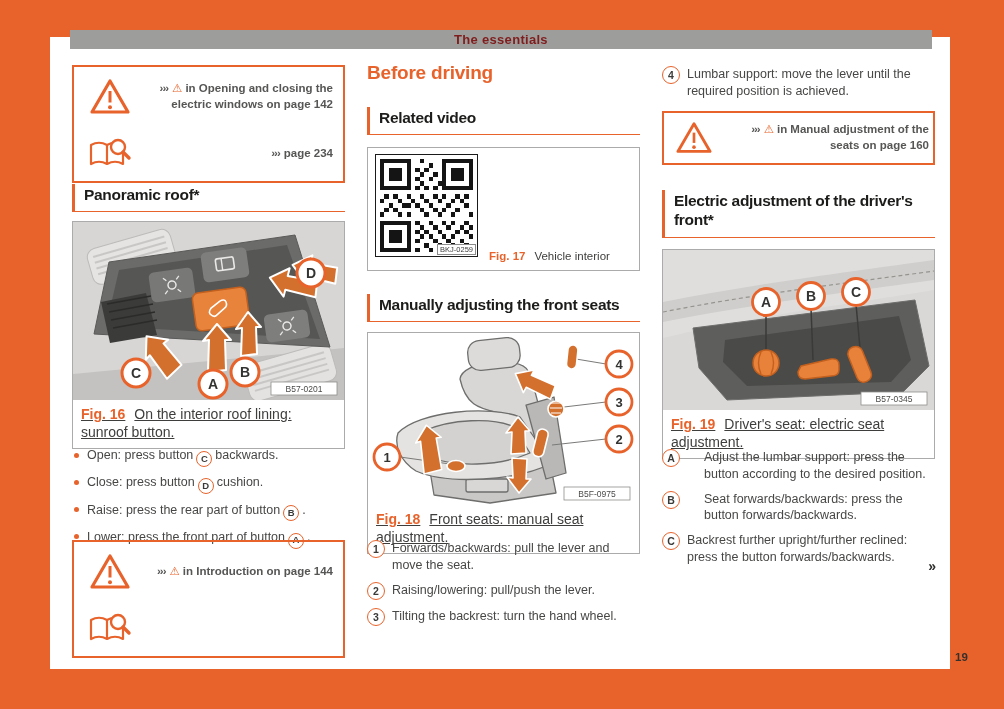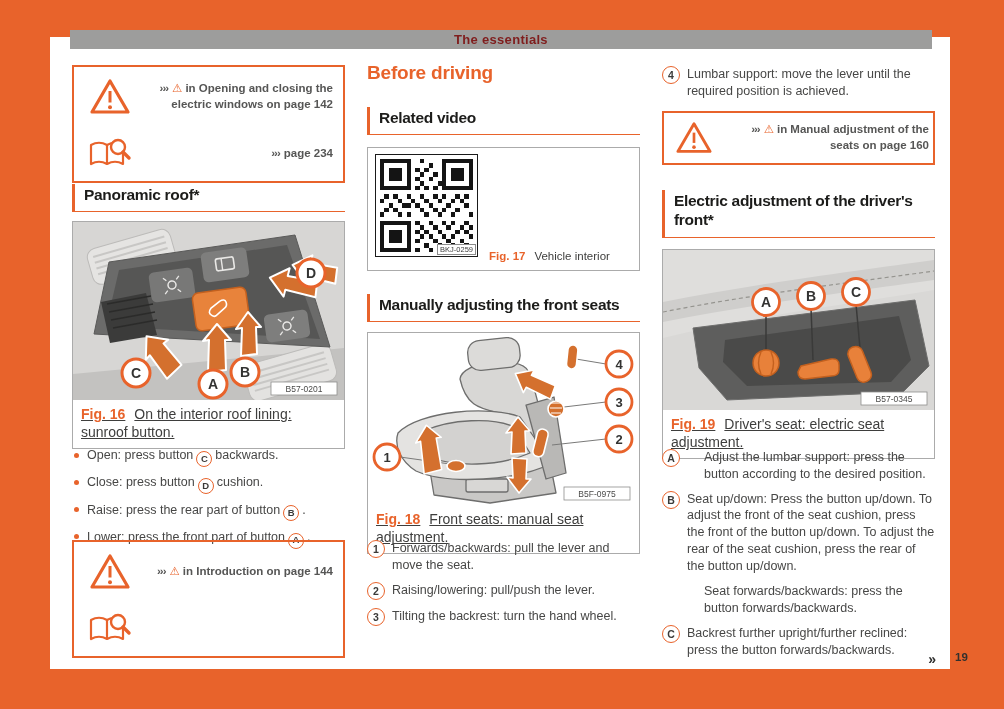--- a/index.html
+++ b/index.html
@@ -346,21 +346,20 @@
     <div class="blk liset" style="top:412px;">
       <div class="li">
         <span class="mkc">A</span>
         <span class="txt">
             <p>Adjust the lumbar support: press the button according to the desired position.</p>
           </span>
       </div>
       <div class="li">
         <span class="mkc">B</span>
         <span class="txt">
-            <p>Seat up/down: Press the button up/down. To adjust the front of the seat cushion, press the front of the button up/down. To adjust the rear of the seat cushion, press the rear of the button up/down.</p>
             <p>Seat forwards/backwards: press the button forwards/backwards.</p>
           </span>
       </div>
       <div class="li">
         <span class="mkc">C</span>
         <span class="txt crel">
             <p>Backrest further upright/further reclined: press the button forwards/backwards.</p>
             <span class="cont-mark">»</span>
           </span>
       </div>

